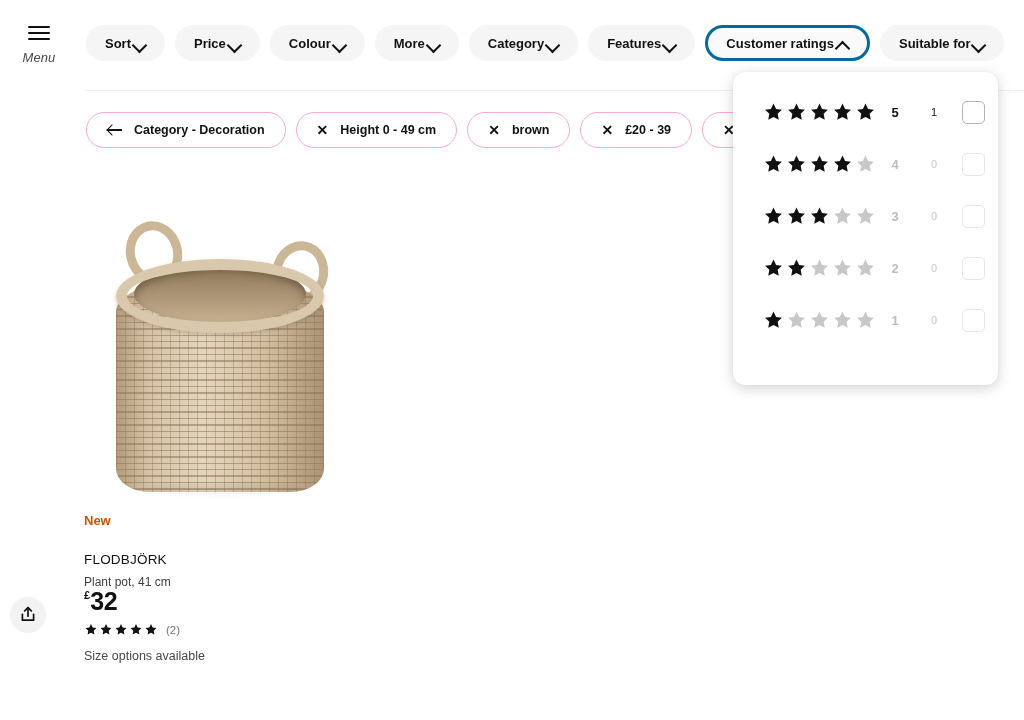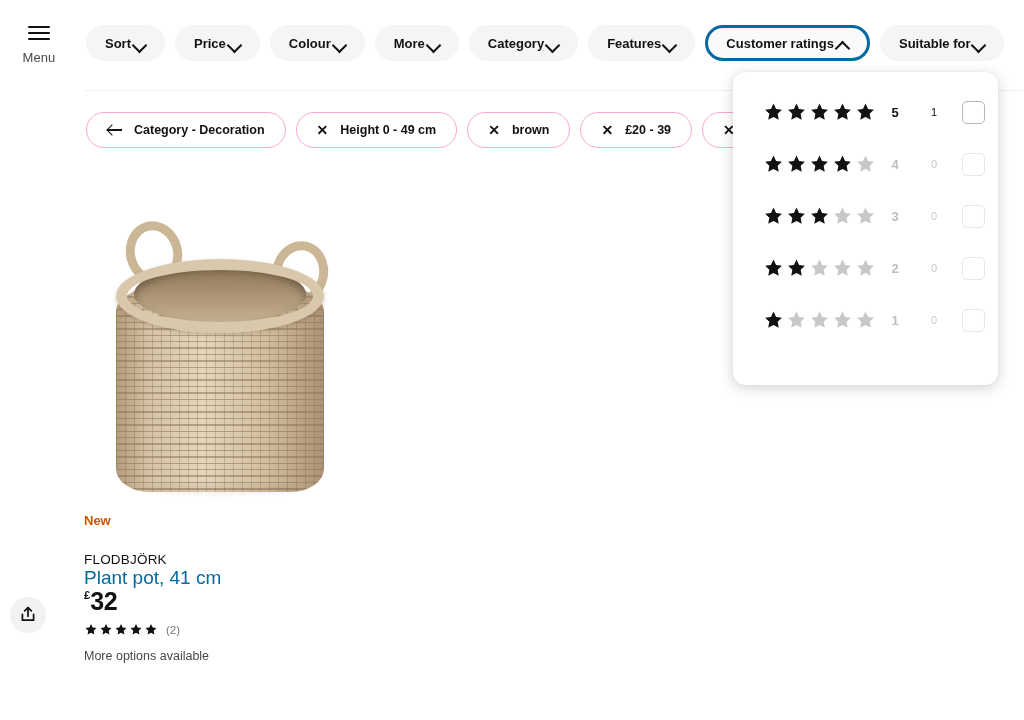--- a/index.html
+++ b/index.html
@@ -8,21 +8,21 @@
     width: 1024px; height: 720px;
     background: #ffffff;
     font-family: "Liberation Sans", sans-serif;
     overflow: hidden;
   }
   #page { position: relative; width: 1024px; height: 720px; background:#fff; }
 
   
   .menu-block {
     position: absolute; left: 10px; top: 26px;
-    width: 58px; text-align: center;
+    width: 58px; text-align: center; font-style: italic;
   }
   .hamburger { width: 22px; height: 16px; margin: 0 auto; position: relative; }
   .hamburger span {
     display:block; position:absolute; left:0; width:22px; height:2px;
     background:#111; border-radius:1px;
   }
   .hamburger span:nth-child(1){ top:0; }
   .hamburger span:nth-child(2){ top:6px; }
   .hamburger span:nth-child(3){ top:12px; }
   .menu-label {
@@ -159,21 +159,21 @@
     position:absolute; left:40px; top:266px; width:158px; height:12px;
     border-radius:50%; background: rgba(0,0,0,.05); filter: blur(2px);
   }
 
   .badge-new {
     margin-top: 8px; font-size:13px; font-weight:700; color:#cc5500;
   }
   .prod-name {
     margin-top: 24px; font-size:13.5px; font-weight:400; color:#111; letter-spacing:.2px;
   }
-  .prod-desc { margin-top: 0; font-size:19px; color:#0369a1; }
+  .prod-desc { margin-top: 8px; font-size:12px; color:#404040; }
   .price { color:#111; line-height:1; }
   .price .cur { font-size:11px; font-weight:700; vertical-align:11px; }
   .price .amt { font-size:25px; font-weight:700; letter-spacing:-.3px; }
   .prod-rating { margin-top: 9px; display:flex; align-items:center; gap:8px; }
   .prod-rating .stars { width:auto; gap:1px; }
   .prod-rating .star { width:14px; height:13px; }
   .review-count { font-size:11.5px; color:#767676; }
   .more-options { margin-top: 13px; font-size:12.5px; color:#484848; }
 
   
@@ -400,21 +400,21 @@
           </svg>
           <svg class="star" viewBox="0 0 24 24" style="width:14px;height:13px">
             <path fill="#111111" d="M12 1.8l3.1 6.6 7 .9-5.1 4.9 1.3 7.1L12 17.9 5.7 21.3 7 14.2 1.9 9.3l7-.9z"></path>
           </svg>
           <svg class="star" viewBox="0 0 24 24" style="width:14px;height:13px">
             <path fill="#111111" d="M12 1.8l3.1 6.6 7 .9-5.1 4.9 1.3 7.1L12 17.9 5.7 21.3 7 14.2 1.9 9.3l7-.9z"></path>
           </svg>
         </div>
       <span class="review-count">(2)</span>
     </div>
-    <div class="more-options">More options available</div>
+    <div class="more-options">Size options available</div>
   </div>
 
   <div class="share-fab">
     <svg width="18" height="18" viewBox="0 0 18 18">
       <path d="M9 1.6 L9 10.2" stroke="#111" stroke-width="1.7" fill="none" stroke-linecap="round"></path>
       <path d="M5.7 4.9 L9 1.6 L12.3 4.9" stroke="#111" stroke-width="1.7" fill="none" stroke-linecap="round" stroke-linejoin="round"></path>
       <path d="M3.4 8.4 L3.4 14.2 L14.6 14.2 L14.6 8.4" stroke="#111" stroke-width="1.7" fill="none" stroke-linecap="round" stroke-linejoin="round"></path>
     </svg>
   </div>
 

